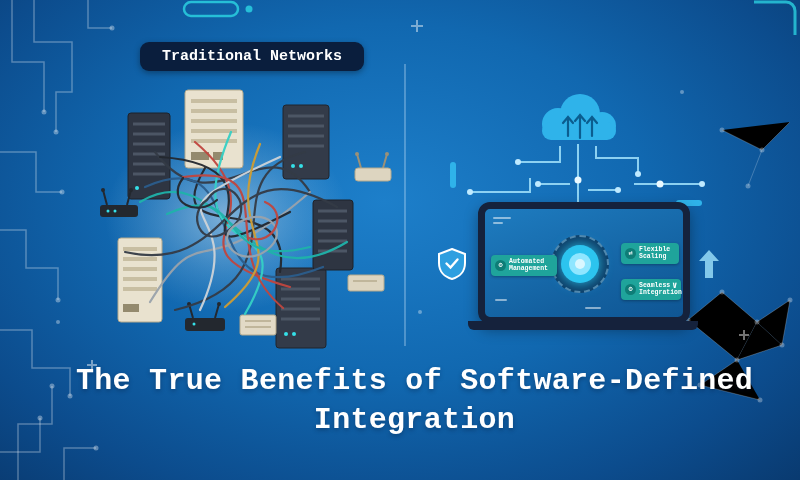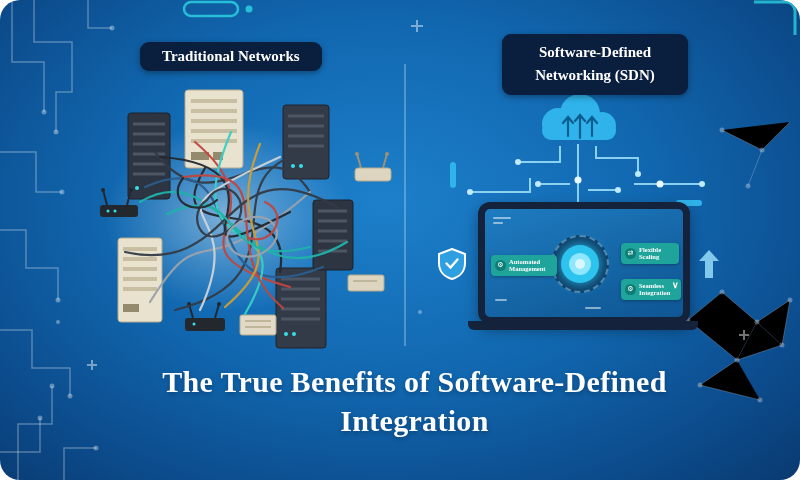--- a/index.html
+++ b/index.html
@@ -1,20 +1,19 @@
 <!DOCTYPE html>
 <html><head>
 <meta charset="utf-8">
 <style>
   html,body{margin:0;padding:0;}
   .canvas{
     position:relative;width:800px;height:480px;overflow:hidden;
-    font-family:Liberation Serif, serif;
+    font-family:Liberation Mono, monospace;
     background:radial-gradient(ellipse at 48% 42%, #1d7fca 0%, #1168b0 45%, #0c4c8d 78%, #093a70 100%);
-    border-radius:20px;
   }
   svg{display:block;}
   .decor{position:absolute;left:0;top:0;z-index:0;}
   .pill{
     position:absolute;z-index:3;background:#0a1e3d;color:#ffffff;
     font-weight:bold;border-radius:9px;text-align:center;
     box-shadow:0 2px 6px rgba(0,0,0,.35);
   }
   .pill-left{left:140px;top:42px;padding:6px 22px;font-size:15px;}
   .pill-right{left:502px;top:34px;width:150px;padding:7px 18px;font-size:15px;line-height:1.55;}
@@ -235,24 +234,20 @@
       <path d="M70 170 C185 195 165 60 282 125" stroke="#343b46"></path>
       <path d="M205 62 C165 160 245 160 170 225" stroke="#cf9d33"></path>
       <path d="M112 132 C195 95 155 190 255 165" stroke="#1fb3aa"></path>
       <path d="M152 118 c20 -30 52 8 22 30 c-30 22 -42 -18 -22 -30" stroke="#343b46"></path>
       <path d="M182 142 c-26 16 4 46 30 26 c26 -20 -4 -46 -30 -26" stroke="#9aa3ac"></path>
       <path d="M128 96 c-18 24 14 40 34 22" stroke="#23282f"></path>
       <path d="M210 120 c24 10 10 44 -16 36" stroke="#c0463f"></path>
     </g>
   </svg>
 
-  <div class="pill pill-right">
-    <span>Software-Defined</span><br>
-    <span>Networking (SDN)</span>
-  </div>
 
   <svg class="sdn-art" viewBox="0 0 390 130">
 
     <g fill="none" stroke="#9adcf8" stroke-width="2" opacity="0.9">
       <path d="M168 56 V120"></path>
       <path d="M150 58 V74 H108"></path>
       <path d="M186 58 V70 H228 V86"></path>
       <path d="M60 104 H120 V90"></path>
       <path d="M128 96 H160"></path>
       <path d="M208 102 H178"></path>

